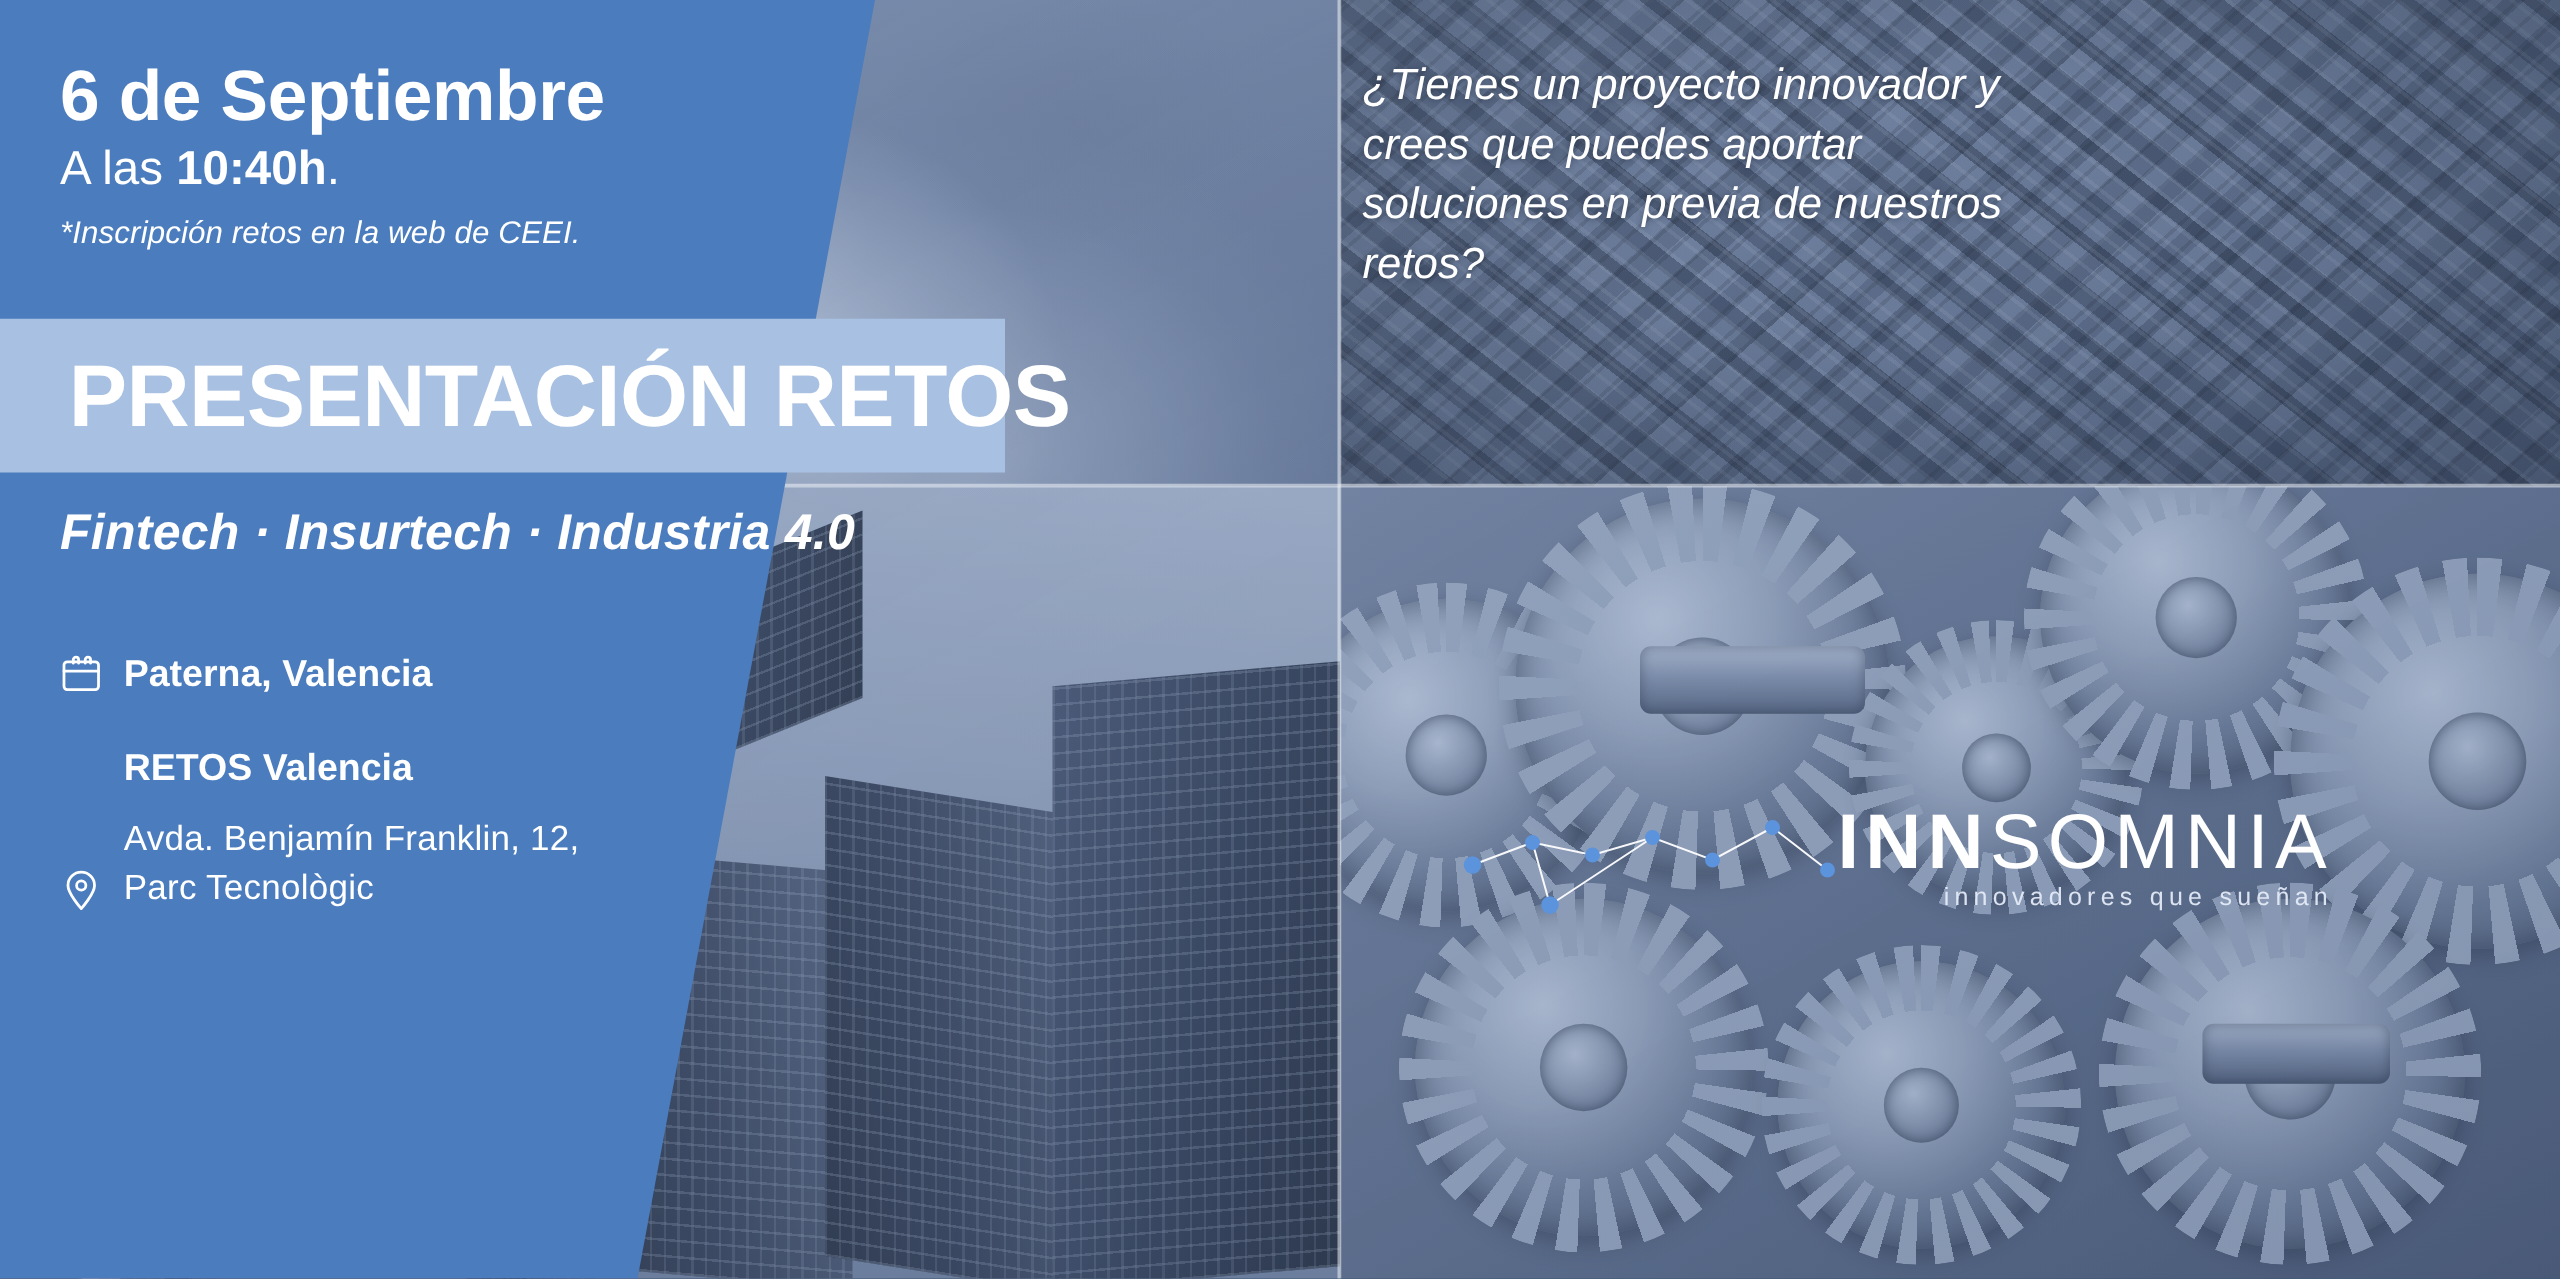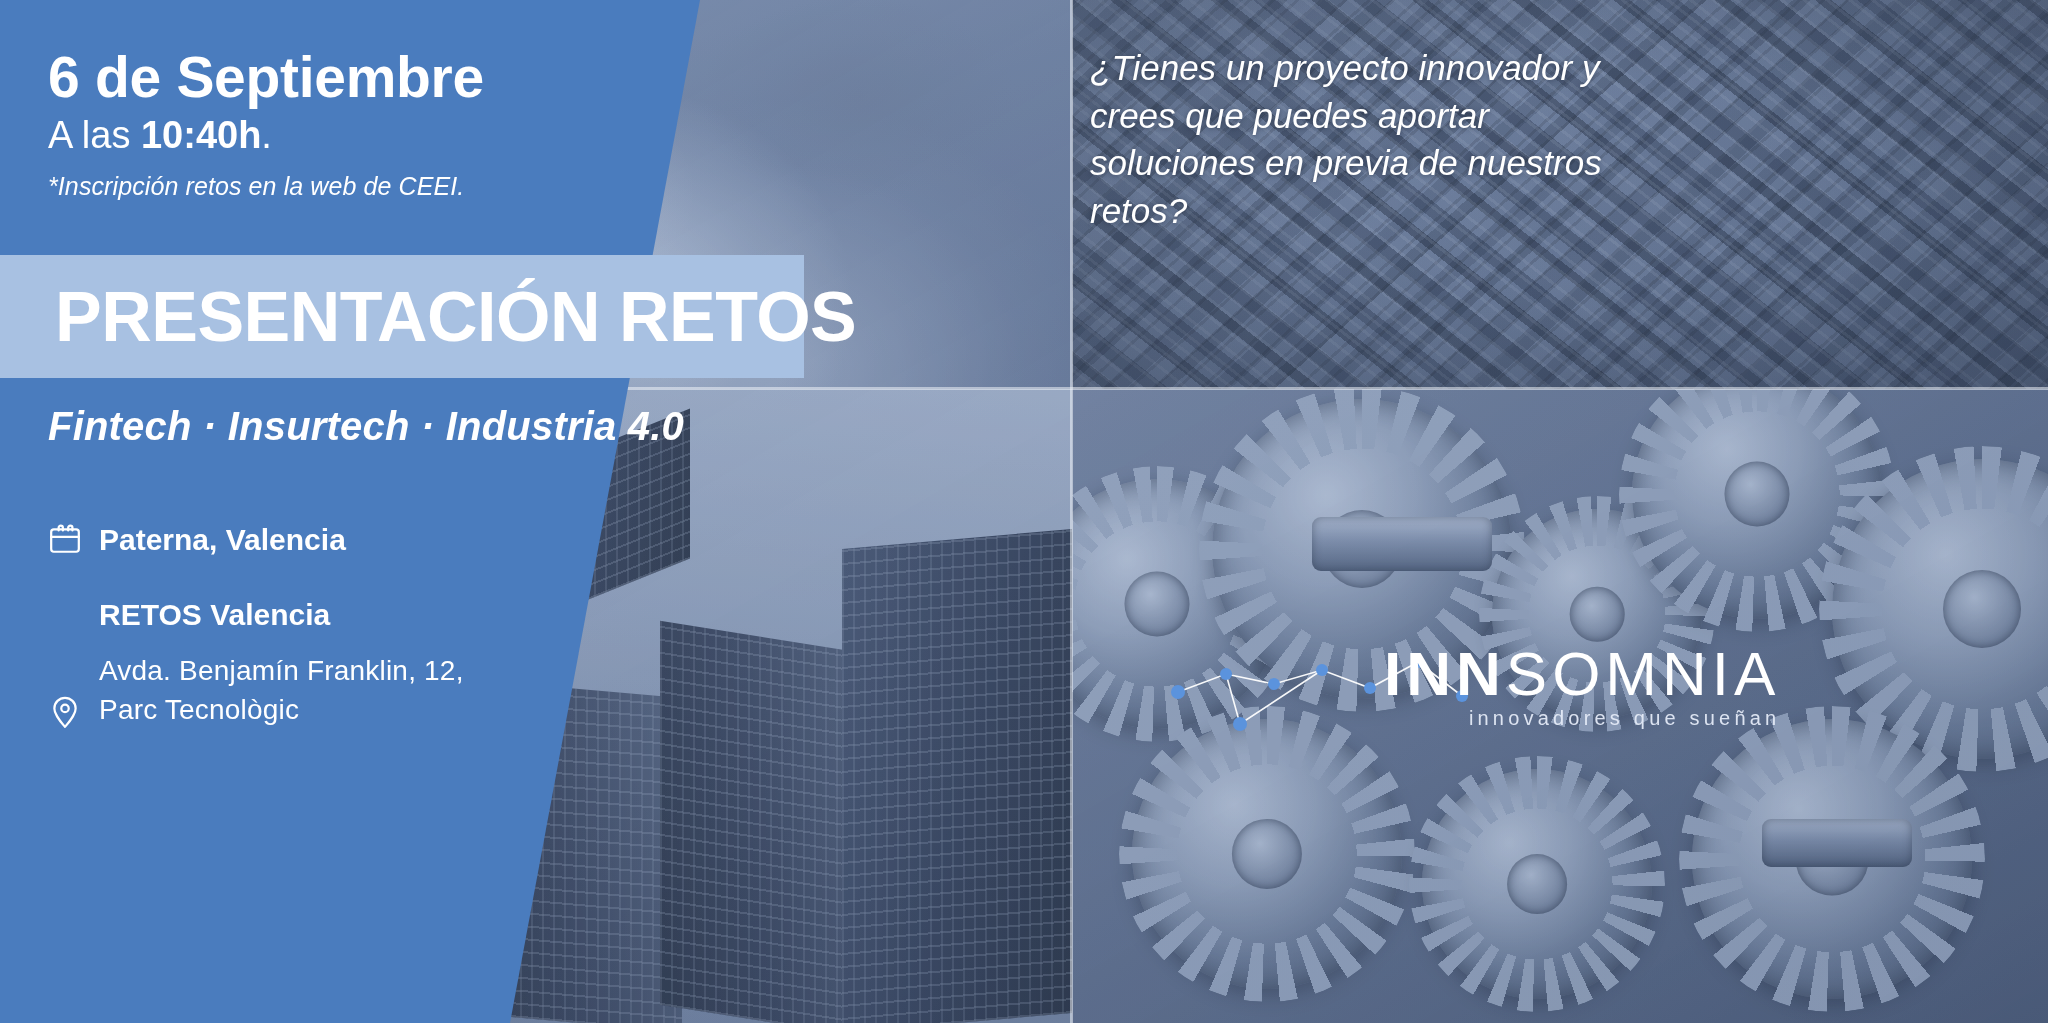--- a/index.html
+++ b/index.html
@@ -130,21 +130,21 @@
   .ico{width:34px;height:34px;flex:0 0 34px;margin-top:4px;}
   .ico svg{display:block;width:34px;height:34px;}
   .r-title{font-size:30px;font-weight:700;line-height:1.1;}
   .addr{font-size:28px;font-weight:400;line-height:1.38;margin-top:21px;letter-spacing:.2px;}
 
   .question{position:absolute;left:1090px;top:44px;width:520px;color:#fff;
     font-size:35px;font-style:italic;line-height:1.36;font-weight:400;
     text-shadow:0 1px 5px rgba(26,36,56,.5);}
 
   
-  .logo{position:absolute;left:1384px;top:645px;display:flex;align-items:flex-end;gap:8px;}
+  .logo{position:absolute;left:1470px;top:645px;display:flex;align-items:flex-end;gap:8px;}
   .logo-word{line-height:.92;}
   .logo-word .w{font-size:62px;color:#fff;letter-spacing:5px;white-space:nowrap;}
   .logo-word .w .bold{font-weight:700;}
   .logo-word .w .thin{font-weight:300;}
   .logo-tag{font-size:20px;color:#e8eefa;letter-spacing:4.2px;font-weight:300;
     text-align:right;margin-top:7px;opacity:.92;}
   .constellation{position:absolute;left:1170px;top:648px;width:300px;height:90px;}
 </style>
 </head>
 <body>

